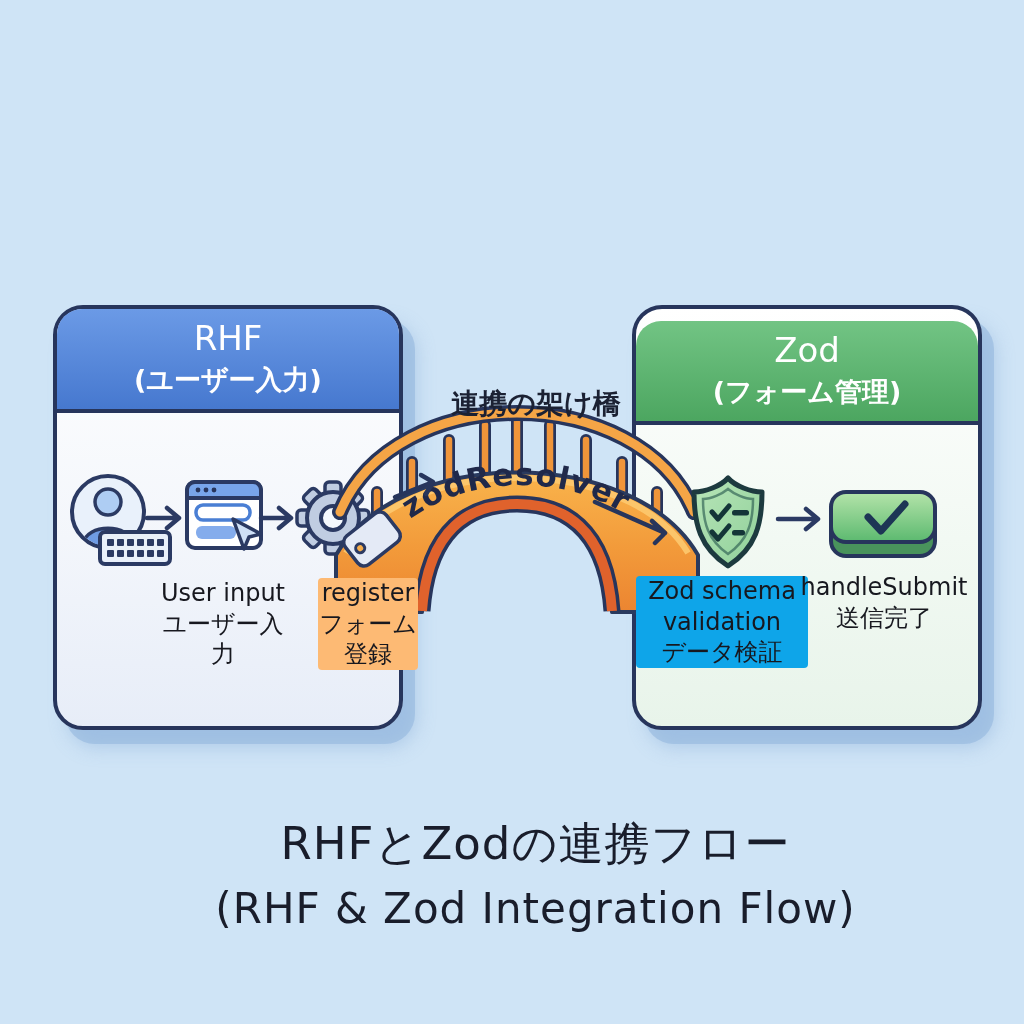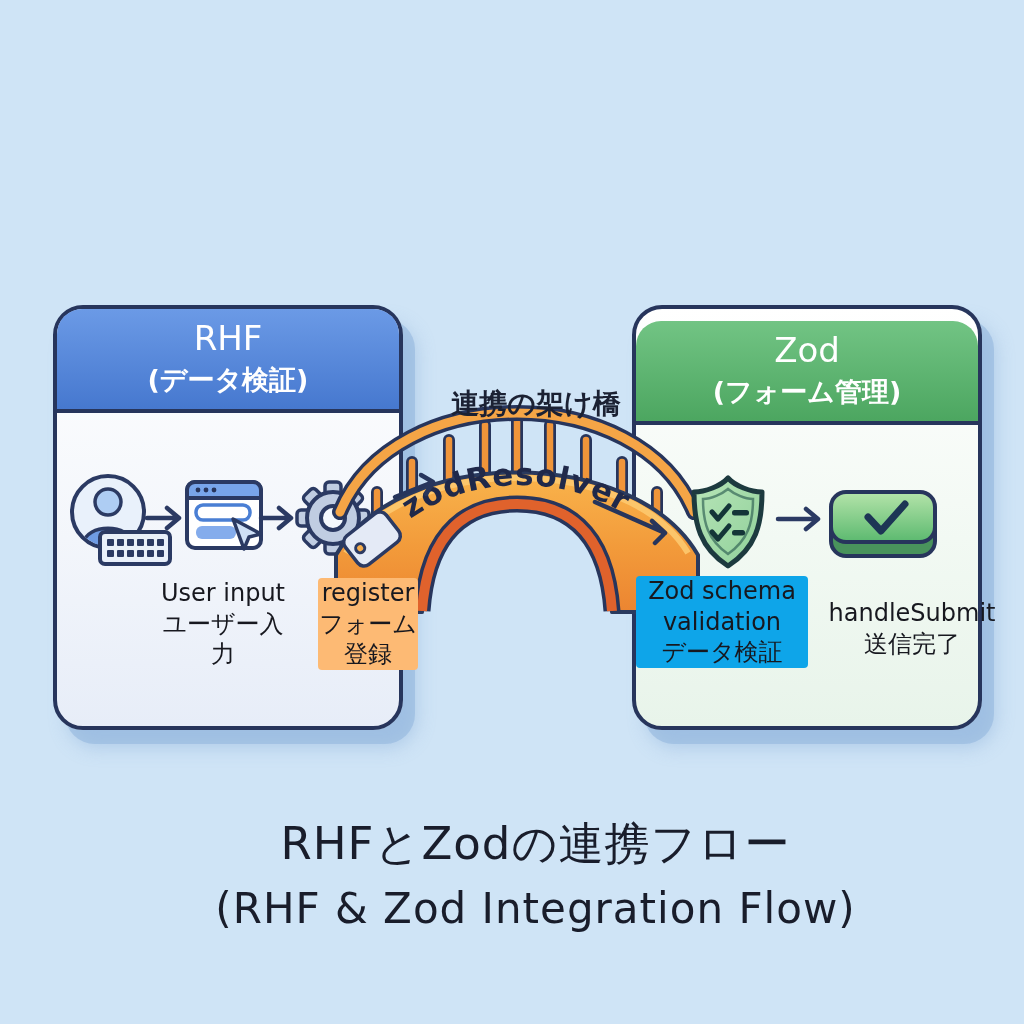--- a/index.html
+++ b/index.html
@@ -34,21 +34,21 @@
   .icon.overlay{ z-index:40; }
   .gear-z{ z-index:20; }
   
   .step-label{
     position:absolute; z-index:40; text-align:center;
     font-size:24px; line-height:1.28; color:#17181f;
   }
   .lbl-user{ left:155px; top:578px; width:136px; }
   .lbl-register{ left:296px; top:578px; width:100px; background:#fdba74; border-radius:4px;margin-left:22px; }
   .lbl-validation{ left:636px; top:576px; width:172px; background:#0ea5e9; border-radius:4px; }
-  .lbl-submit{ left:800px; top:598px; width:168px;margin-left:28px; }
+  .lbl-submit{ left:800px; top:572px; width:168px; }
   
   .bridge-svg{ position:absolute; left:320px; top:383px; z-index:30; }
   .bridge-caption{
     position:absolute; left:436px; top:352px; width:200px; z-index:40;
     text-align:center; font-size:28px; font-weight:bold; color:#1b2133;margin-top:33px;
   }
   
   .footer-title{
     position:absolute; left:0; right:0; top:814px; z-index:10;
     text-align:center; color:#191d2b;padding-left:47px;
@@ -57,21 +57,21 @@
   .footer-line2{ font-size:42px; font-weight:500; margin-top:10px; letter-spacing:1px; }
 </style>
 </head>
 <body>
 
 <div class="stage">
 
   <div class="panel left">
     <div class="panel-header">
       <div class="panel-title">RHF</div>
-      <div class="panel-sub">(データ検証)</div>
+      <div class="panel-sub">(ユーザー入力)</div>
     </div>
   </div>
 
   <div class="panel right">
     <div class="panel-header">
       <div class="panel-title">Zod</div>
       <div class="panel-sub">(フォーム管理)</div>
     </div>
   </div>
 

